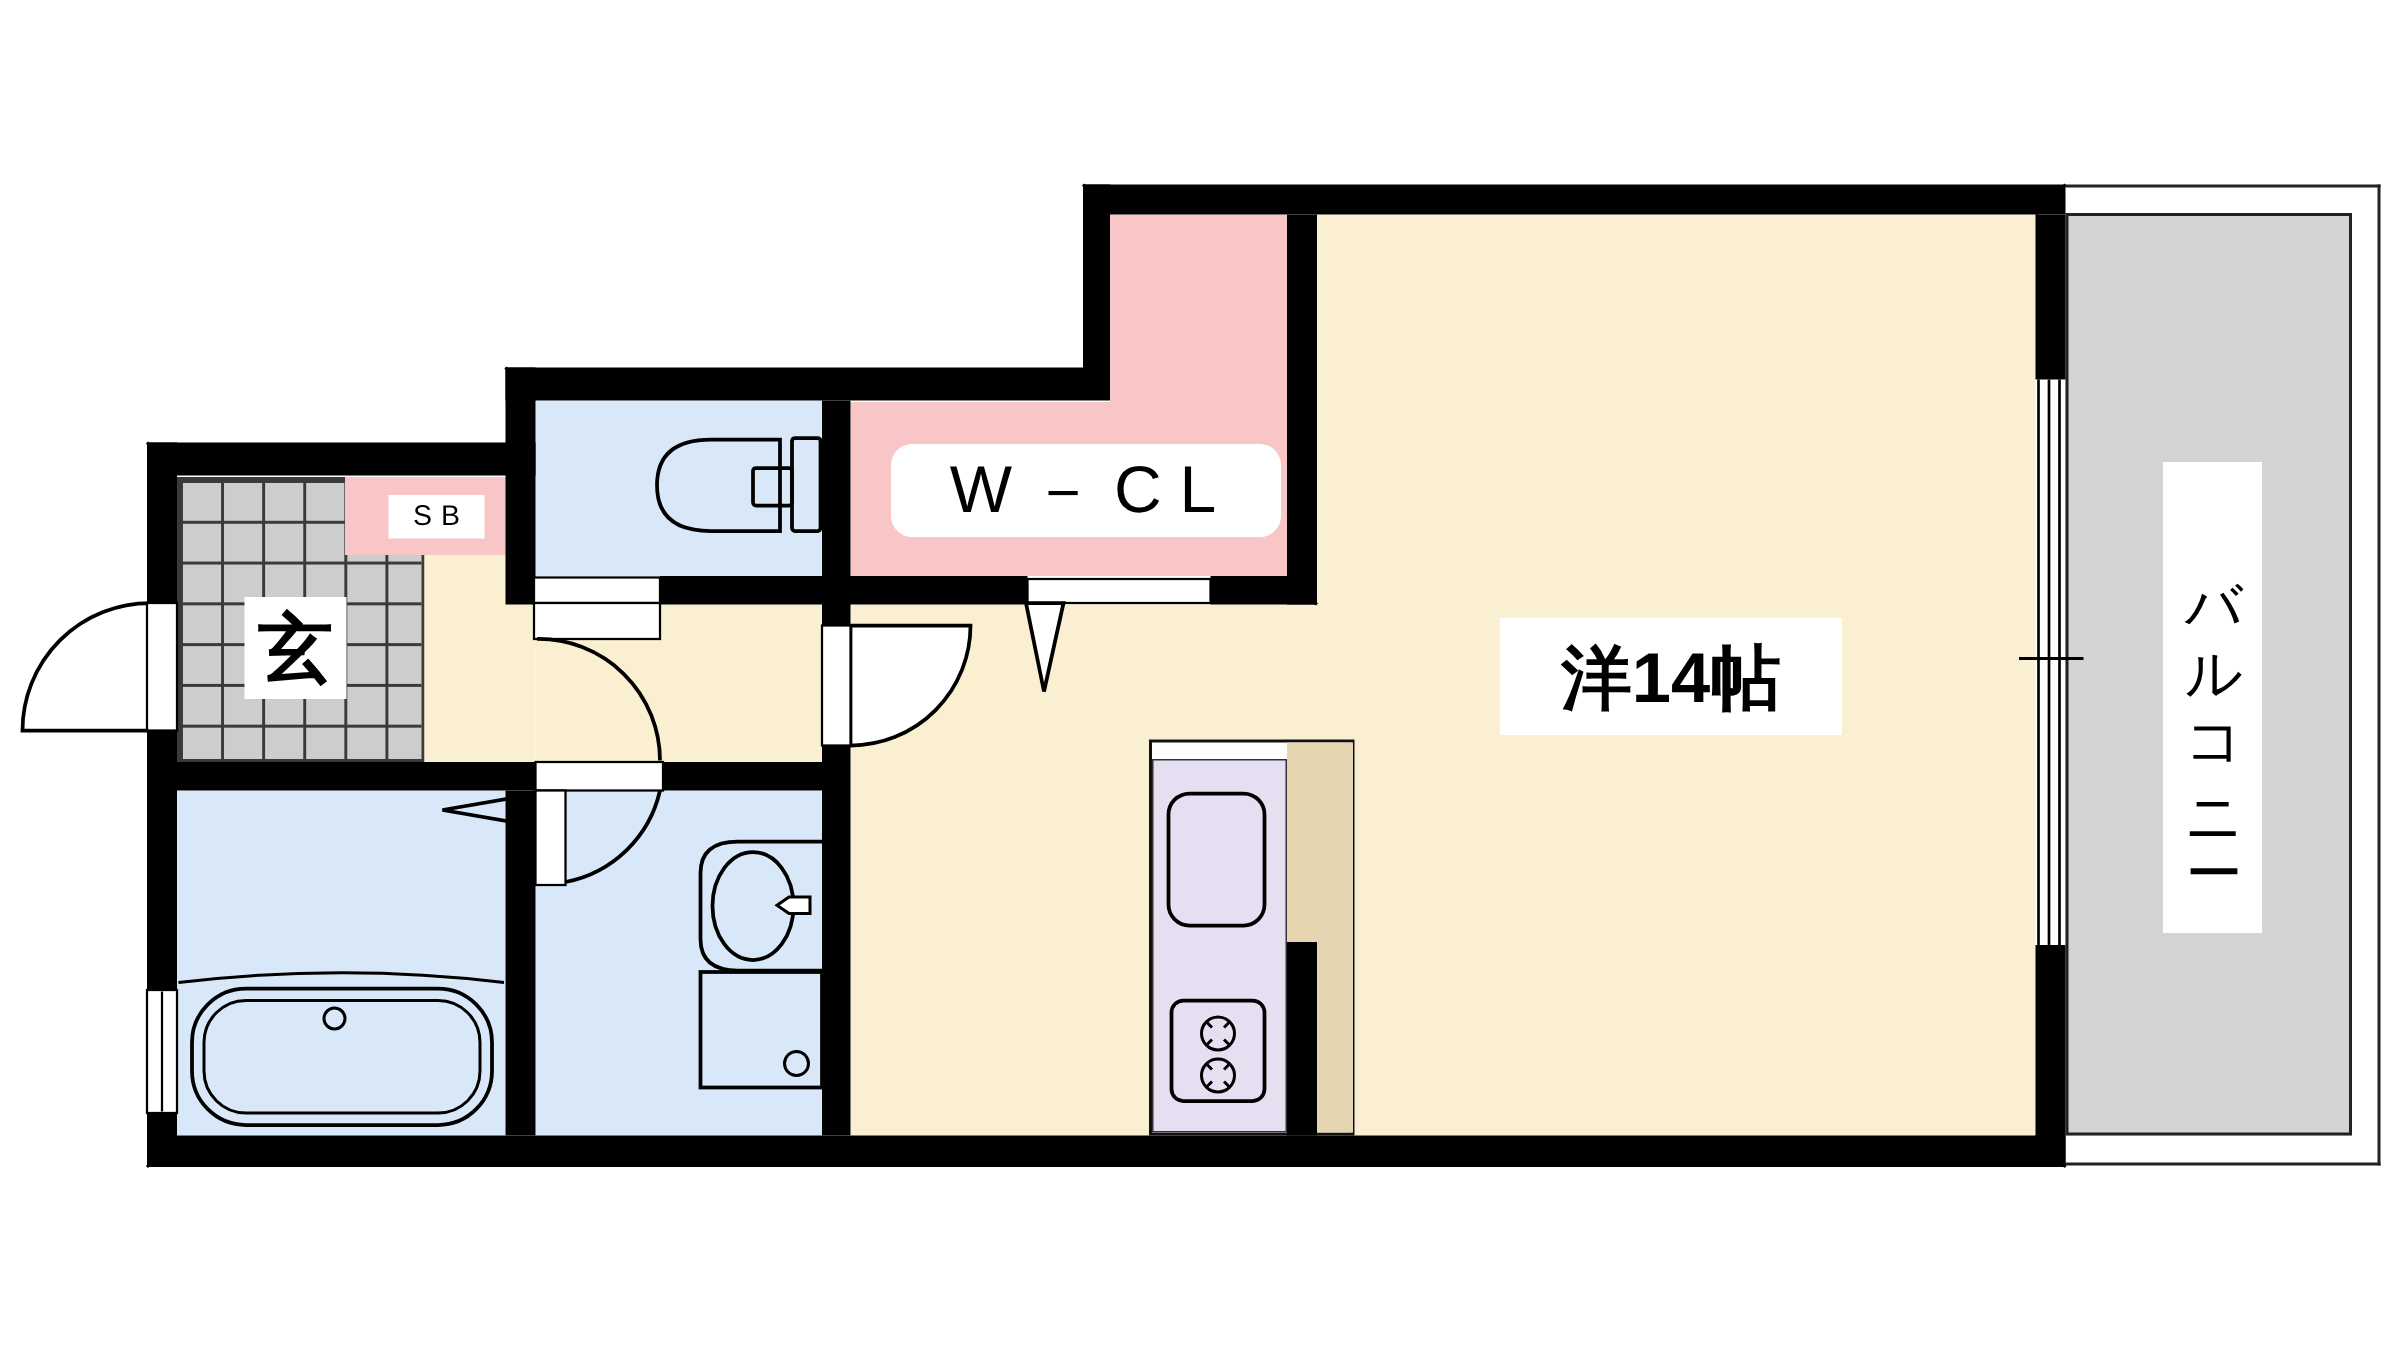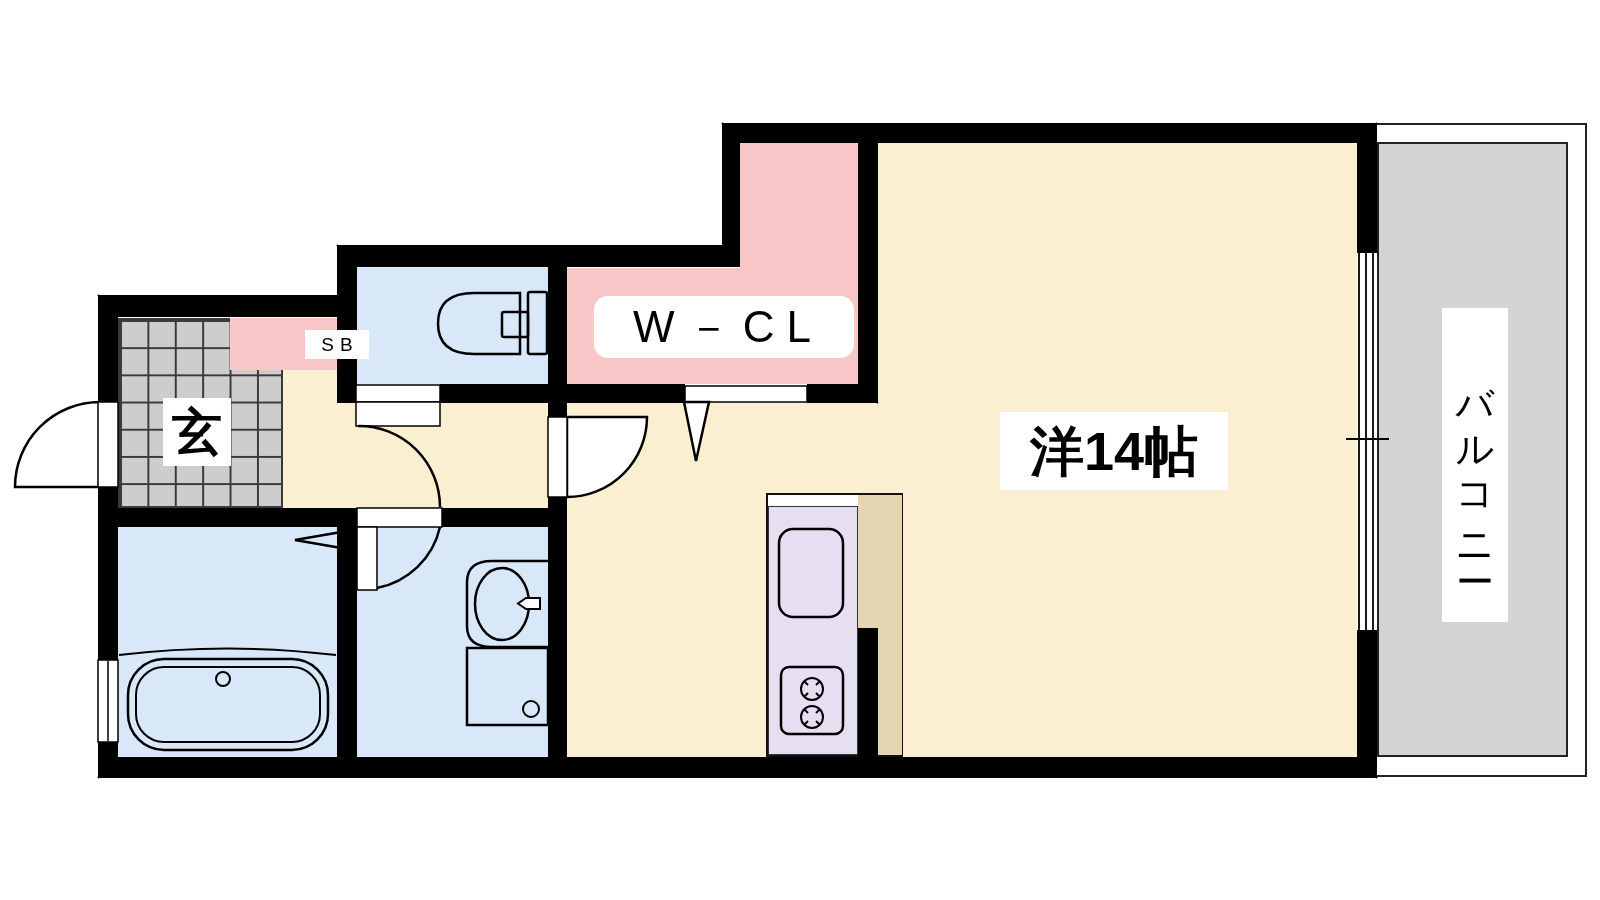--- a/index.html
+++ b/index.html
@@ -15,23 +15,23 @@
   .c-tan{background:#E5D6B1;}
   .c-balcony{background:#D4D4D4;}
   .tile{background-color:#CDCDCD;
         background-image:linear-gradient(to right,#3a3a3a 2px,transparent 2px),
                          linear-gradient(to bottom,#3a3a3a 2px,transparent 2px);
         background-size:27.4px 27.2px;
         border:2px solid #3a3a3a;box-sizing:border-box;}
   .rlabel{position:absolute;background:#fff;color:#000;display:flex;
           align-items:center;justify-content:center;line-height:1;z-index:40;}
   .lbl-genkan{left:163px;top:398px;width:68px;height:68px;font-size:50px;font-weight:bold;}
-  .lbl-sb{left:259px;top:330px;width:58px;height:29px;font-size:19px;font-weight:500;letter-spacing:6px;padding-left:6px;margin-left:46px;}
+  .lbl-sb{left:259px;top:330px;width:58px;height:29px;font-size:19px;font-weight:500;letter-spacing:6px;padding-left:6px;}
   .lbl-wcl{left:594px;top:296px;width:252px;height:62px;font-size:44px;font-weight:500;letter-spacing:12px;padding-left:8px;border-radius:14px;}
-  .lbl-main{left:1000px;top:412px;width:228px;height:78px;font-size:54px;font-weight:bold;}
+  .lbl-main{left:1000px;top:412px;width:228px;height:78px;font-size:47px;font-weight:bold;}
   .lbl-balcony{left:1442px;top:308px;width:66px;height:314px;font-size:38px;font-weight:500;
                writing-mode:vertical-rl;text-orientation:mixed;letter-spacing:7px;}
   .balc-outer{left:1377px;top:123px;width:210px;height:654px;
               border-top:2px solid #222;border-right:2px solid #222;border-bottom:2px solid #222;
               box-sizing:border-box;background:#fff;}
   .kitchen-frame{left:766px;top:493px;width:137px;height:264px;background:#fff;
                  border:2px solid #111;box-sizing:border-box;}
   svg.overlay{position:absolute;left:0;top:0;z-index:30;}
   .z-rooms{z-index:1;} .z-walls{z-index:20;}
 </style>

